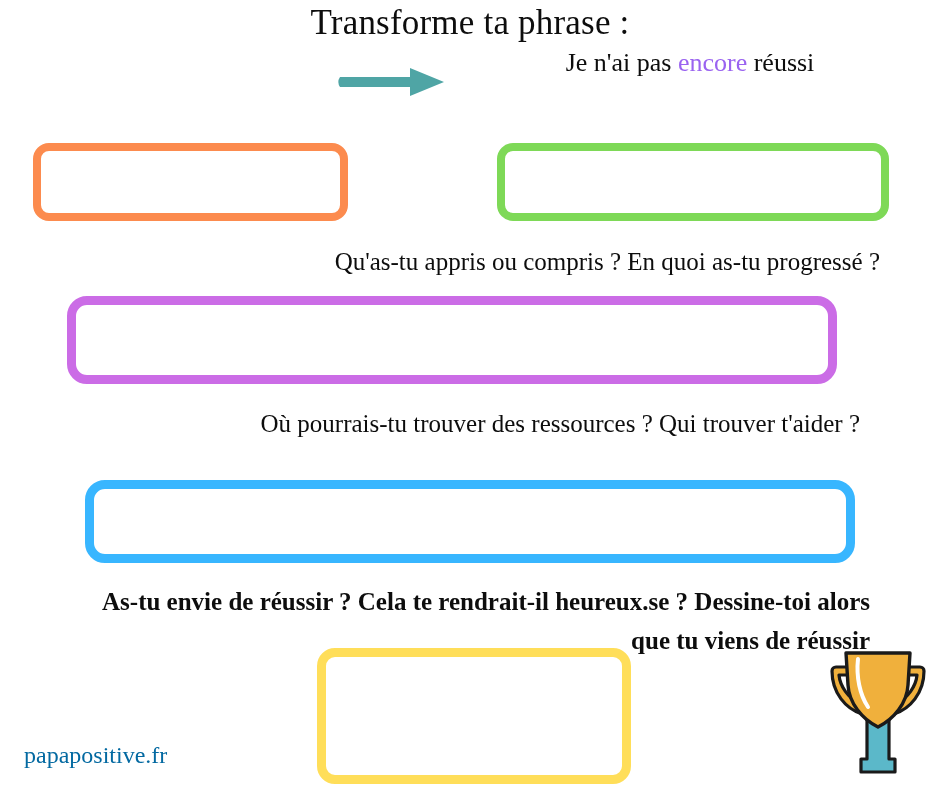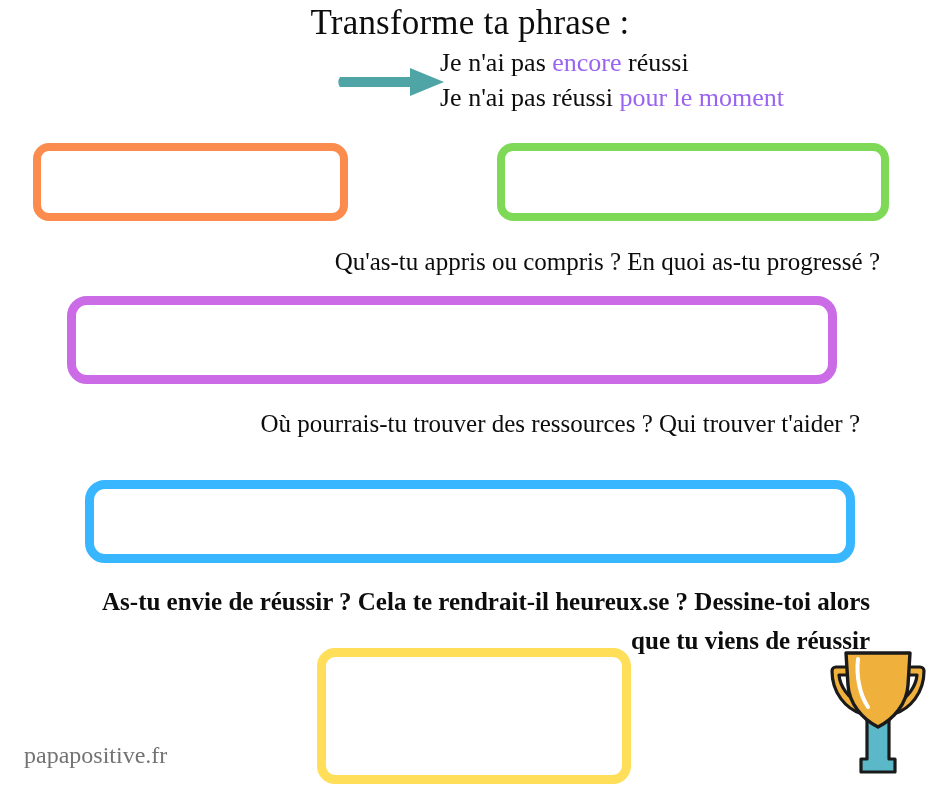--- a/index.html
+++ b/index.html
@@ -56,20 +56,21 @@
     top: 66px;
     width: 108px;
     height: 32px;
   }
 
   .reframe-block {
     position: absolute;
     left: 440px;
     top: 45px;
     width: 500px;
+    text-align: center;
   }
   .reframe-line {
     font-size: 26px;
     line-height: 35px;
     color: #0d0d0d;
     white-space: nowrap;
   }
   .hl {
     color: #9A63F0;
   }
@@ -138,21 +139,21 @@
     height: 143px;
   }
 
   
   .footer {
     position: absolute;
     left: 24px;
     top: 740px;
     font-size: 24px;
     line-height: 30px;
-    color: #737373;
+    color: #0369a1;
     white-space: nowrap;
   }
 </style>
 </head>
 <body>
 
 <div class="canvas">
 
   <div class="title">Transforme ta phrase :</div>
 
@@ -160,23 +161,20 @@
   <div class="arrow">
     <svg viewBox="0 0 108 32" width="108" height="32" xmlns="http://www.w3.org/2000/svg">
       <path d="M2 11 h70 v-9 l34 14 -34 14 v-9 h-70 a9 9 0 0 1 0 -10 z" fill="#4FA5A5"></path>
     </svg>
   </div>
 
   <div class="reframe-block">
     <div class="reframe-line">
       <span>Je n'ai pas </span><span class="hl">encore</span><span> réussi</span>
     </div>
-    <div class="reframe-line">
-      <span>Je n'ai pas réussi </span><span class="hl">pour le moment</span><span></span>
-    </div>
   </div>
 
   <div class="answer-box box-orange"></div>
   <div class="answer-box box-green"></div>
 
   <div class="prompt prompt-1">Qu'as-tu appris ou compris ? En quoi as-tu progressé ?</div>
 
   <div class="answer-box box-purple"></div>
 
   <div class="prompt prompt-2">Où pourrais-tu trouver des ressources ? Qui trouver t'aider ?</div>

